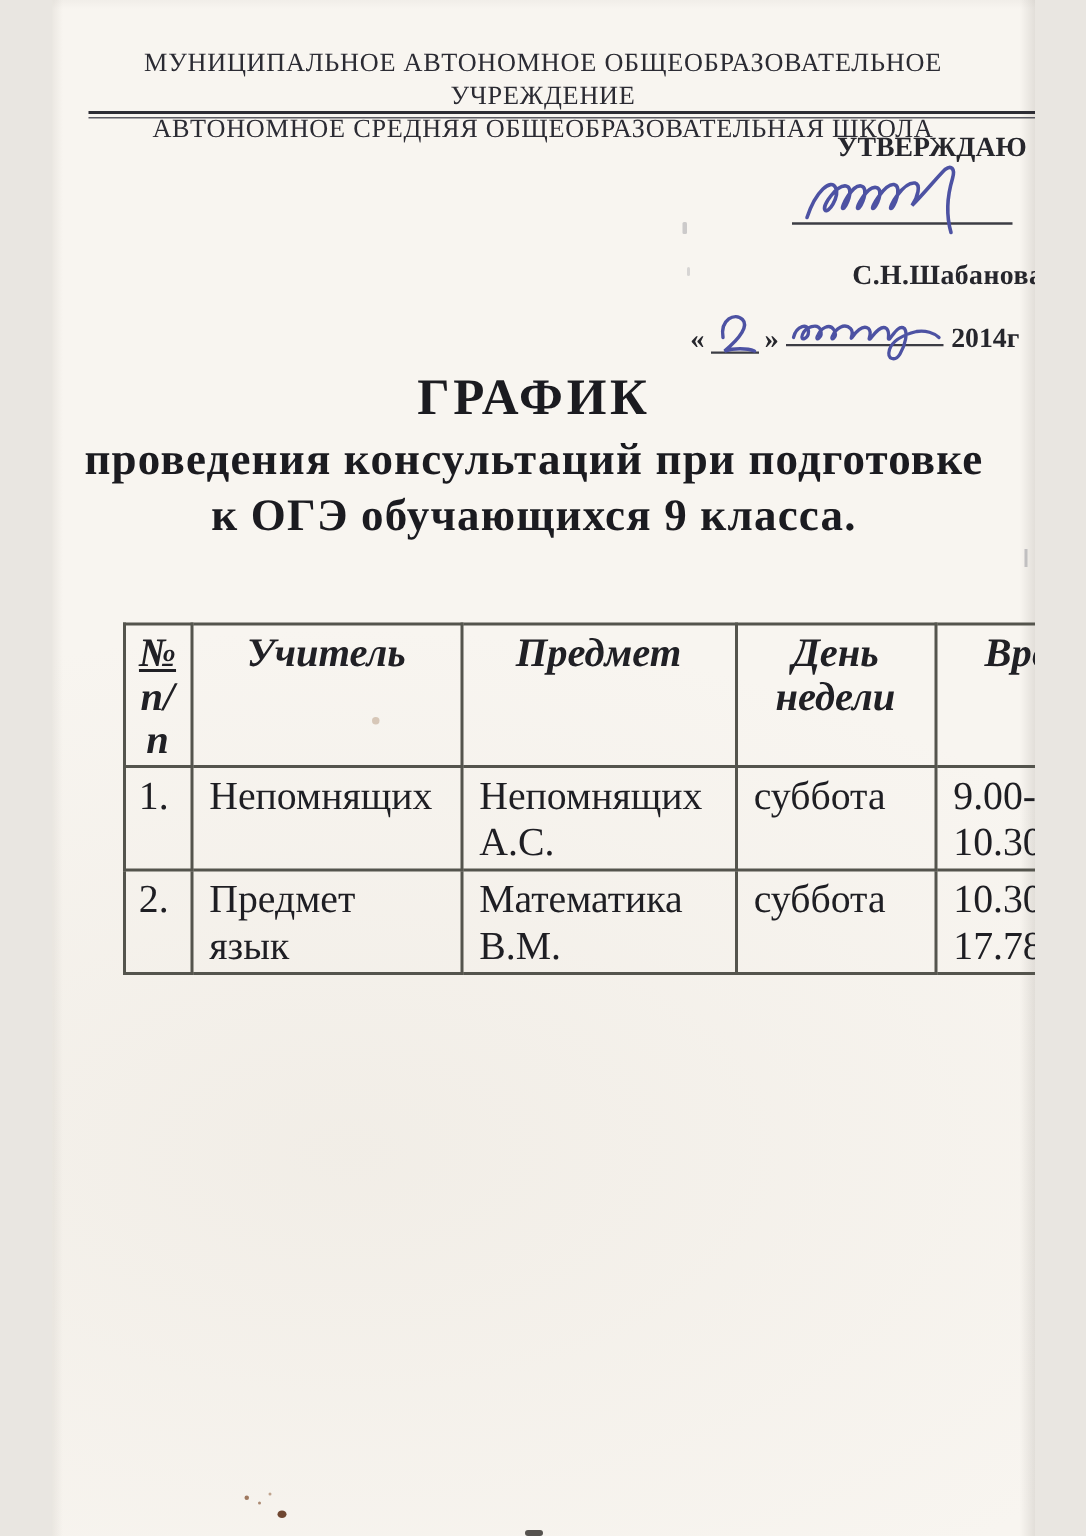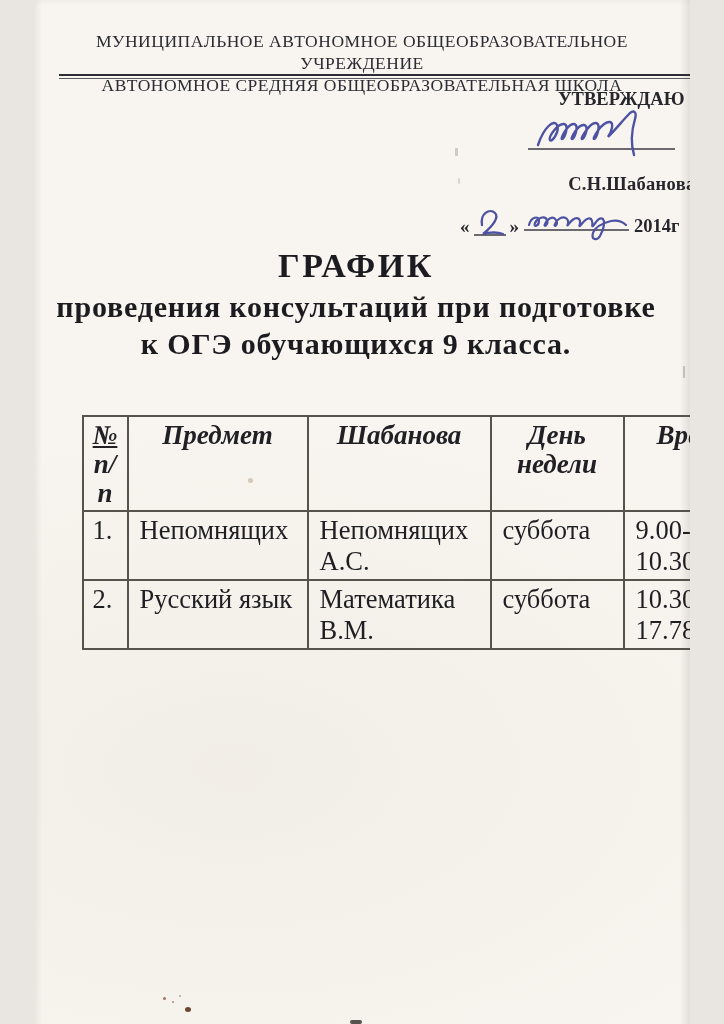--- a/index.html
+++ b/index.html
@@ -131,37 +131,37 @@
         <col style="width:183px">
         <col style="width:133px">
         <col style="width:117px">
     </colgroup>
     <thead>
       <tr>
         <th>
           <div class="u">№</div>
           <div>п/п</div>
         </th>
+        <th>Учитель</th>
         <th>Предмет</th>
-        <th>Шабанова</th>
         <th>День недели</th>
         <th class="th-time">Время</th>
       </tr>
     </thead>
     <tbody>
       <tr>
         <td class="c-num">1.</td>
         <td>Непомнящих</td>
         <td>Непомнящих А.С.</td>
         <td>суббота</td>
         <td>9.00-10.30</td>
       </tr>
       <tr>
         <td class="c-num">2.</td>
-        <td>Русский язык</td>
+        <td>Предмет язык</td>
         <td>Математика В.М.</td>
         <td>суббота</td>
         <td>10.30-17.78</td>
       </tr>
     </tbody>
   </table>
 
   <div class="tick"></div>
   <div class="spk" style="left:128px;top:997px;width:3px;height:3px;background:#7a4422;opacity:.7"></div>
   <div class="spk" style="left:137px;top:1001px;width:2px;height:2px;background:#7a4422;opacity:.6"></div>

